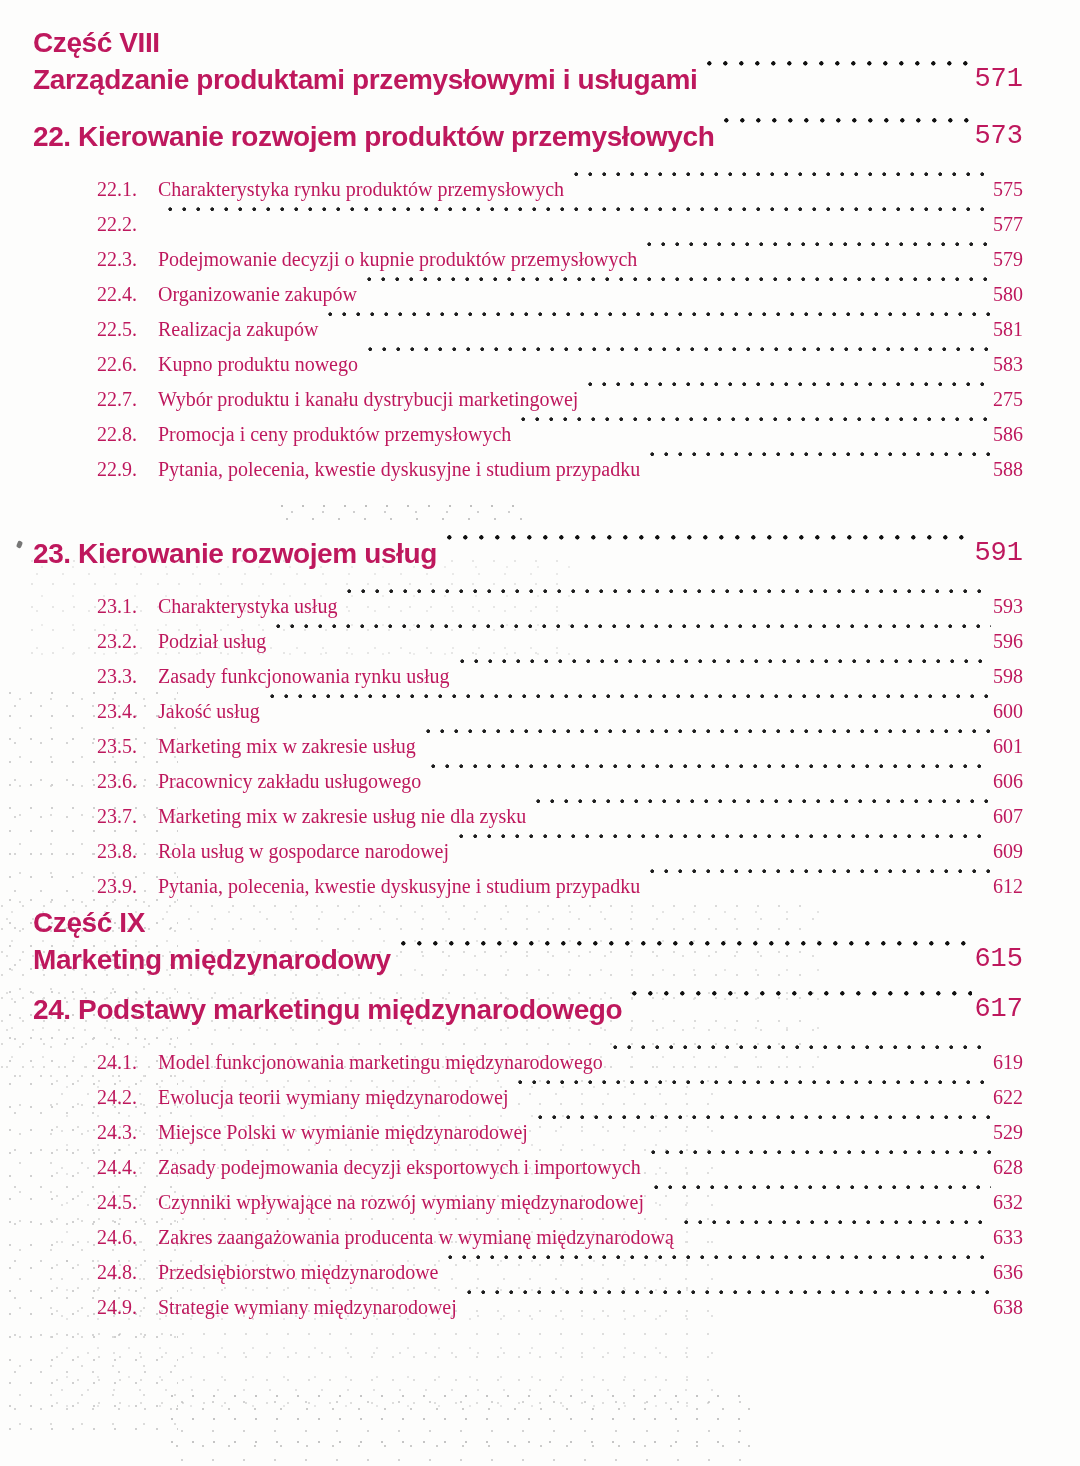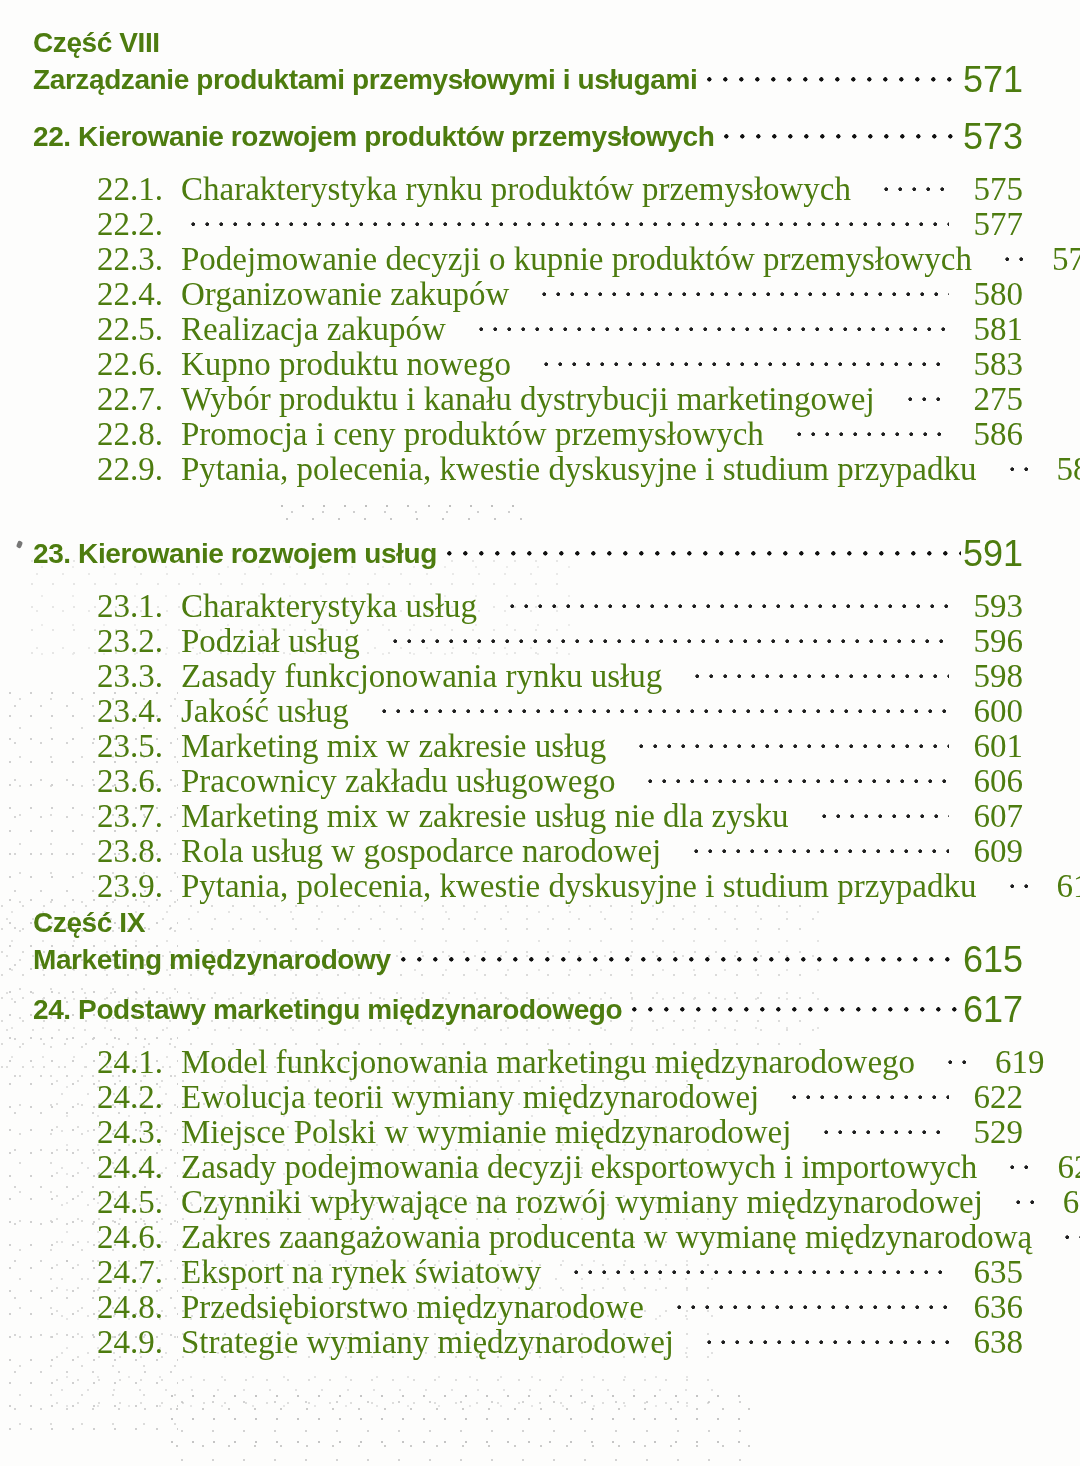--- a/index.html
+++ b/index.html
@@ -1,40 +1,40 @@
 <!DOCTYPE html>
 <html lang="pl"><head>
 <meta charset="utf-8">
 <style>
   html,body{margin:0;padding:0;background:#e8e8e8;}
   .page{
     position:relative;width:1080px;height:1466px;margin:0 auto;
-    background:#fdfdfc;color:#4d7c0f;overflow:hidden;
+    background:#fdfdfc;color:#be185d;overflow:hidden;
     font-family:"Liberation Serif",serif;
   }
   .content{position:absolute;left:33px;top:24px;width:990px;}
 
   
   .part-label{
     font-family:"Liberation Sans",sans-serif;font-weight:bold;
     font-size:28px;line-height:37px;letter-spacing:-0.4px;
   }
-  .trow{display:flex;align-items:center;}
+  .trow{display:flex;align-items:flex-start;}
   .trow.bold{
     font-family:"Liberation Sans",sans-serif;font-weight:bold;
     font-size:28px;line-height:37px;letter-spacing:-0.4px;
   }
   .trow.bold .pg{
-    font-family:Liberation Sans, sans-serif;font-weight:normal;
-    font-size:36px;letter-spacing:0;
+    font-family:Liberation Mono, monospace;font-weight:normal;
+    font-size:27px;letter-spacing:0;
   }
 
   
   .trow.item{
-    font-size:33px;line-height:35px;padding-left:64px;gap:23px;
+    font-size:20px;line-height:35px;padding-left:64px;
   }
   .trow.item .num{flex:none;width:61px;}
   .t{flex:none;white-space:nowrap;}
   .pg{flex:none;}
 
   
   .leader{
     flex:1 1 0;min-width:22px;height:5px;margin:0 2px 0 10px;
     background-image:radial-gradient(circle at 2.2px 2.2px,#1d1d1d 1.6px,transparent 2.1px);
     background-size:14px 5px;background-repeat:repeat-x;background-position:left bottom;
@@ -267,26 +267,20 @@
             <span class="leader"></span>
             <span class="pg">632</span>
           </div>
         <div class="trow item">
             <span class="num">24.6.</span>
             <span class="t">Zakres zaangażowania producenta w wymianę międzynarodową</span>
             <span class="leader"></span>
             <span class="pg">633</span>
           </div>
         <div class="trow item">
-            <span class="num">24.7.</span>
-            <span class="t">Eksport na rynek światowy</span>
-            <span class="leader"></span>
-            <span class="pg">635</span>
-          </div>
-        <div class="trow item">
             <span class="num">24.8.</span>
             <span class="t">Przedsiębiorstwo międzynarodowe</span>
             <span class="leader"></span>
             <span class="pg">636</span>
           </div>
         <div class="trow item">
             <span class="num">24.9.</span>
             <span class="t">Strategie wymiany międzynarodowej</span>
             <span class="leader"></span>
             <span class="pg">638</span>

